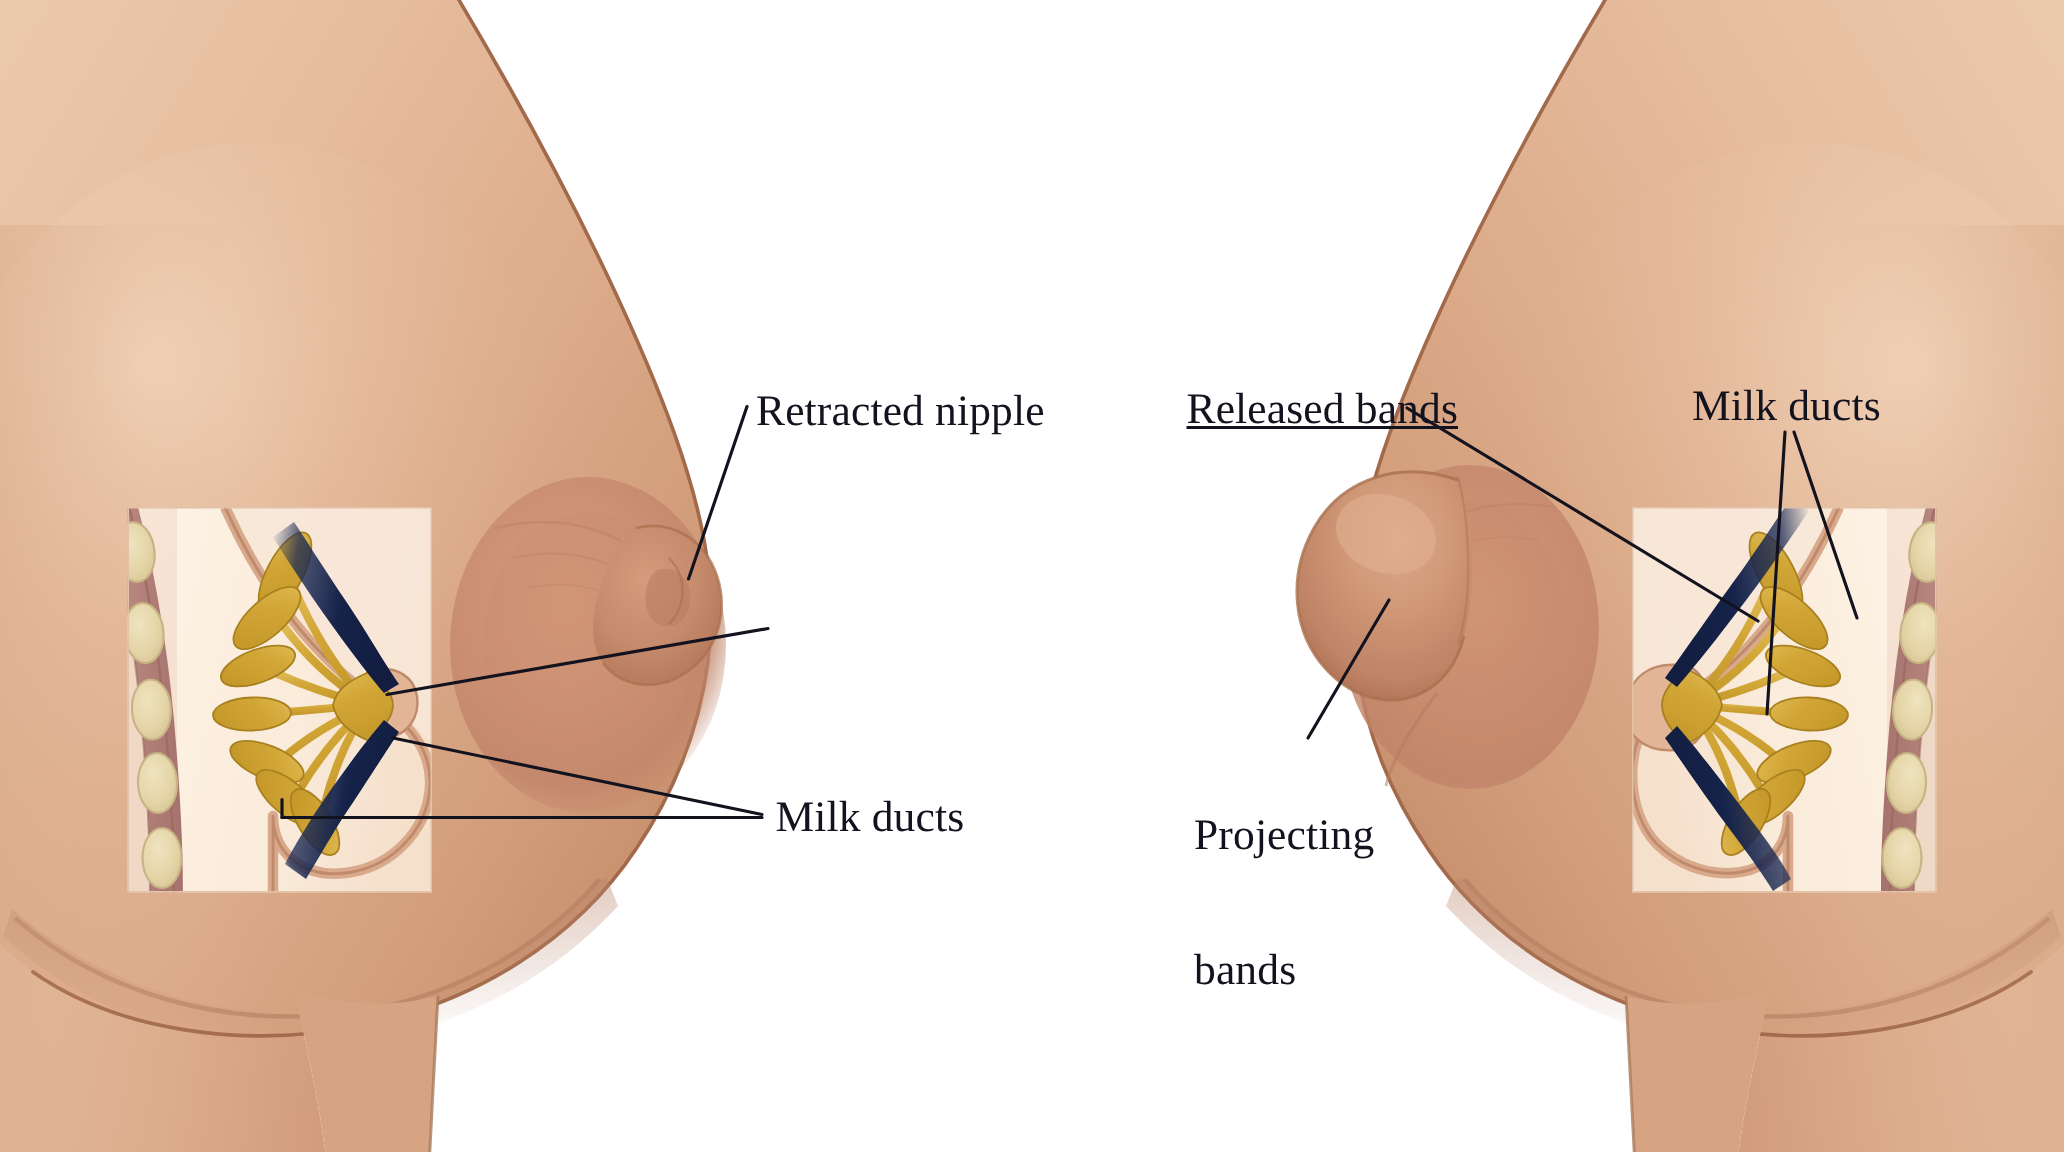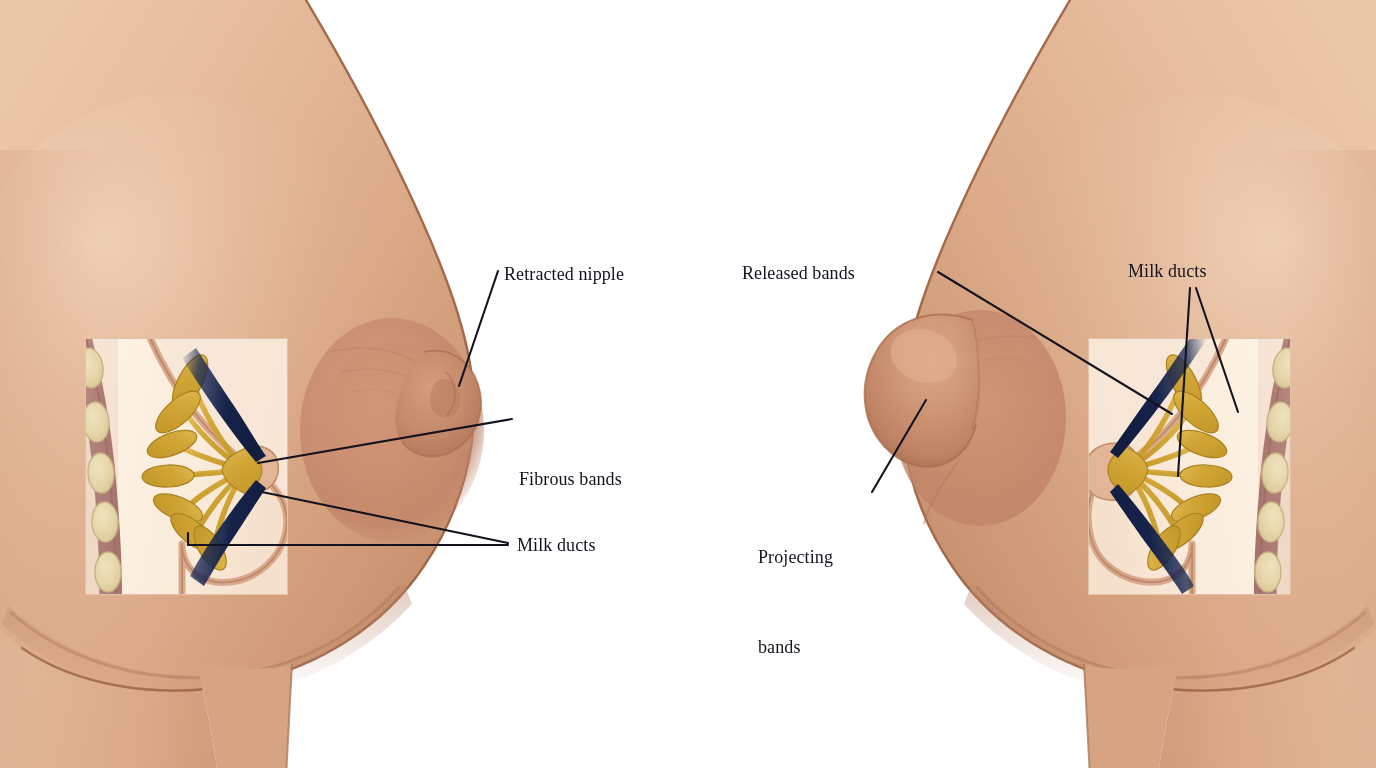--- a/index.html
+++ b/index.html
@@ -24,21 +24,21 @@
     position: absolute;
     inset: 0;
     width: 1376px;
     height: 768px;
     display: block;
   }
   .label {
     position: absolute;
     color: #13131f;
     font-family: "Liberation Serif", "DejaVu Serif", serif;
-    font-size: 18px;
+    font-size: 29px;
     line-height: 29px;
     white-space: pre;
     letter-spacing: 0.1px;
     user-select: none;
   }
   .label.two-line { line-height: 30px; }
 </style>
 </head>
 <body>
 
@@ -460,27 +460,26 @@
       <line x1="938" y1="272" x2="1172" y2="414"></line>
       <line x1="872" y1="492" x2="926" y2="400"></line>
       <line x1="1190" y1="288" x2="1178" y2="476"></line>
       <line x1="1196" y1="288" x2="1238" y2="412"></line>
     </g>
   </svg>
 
   <div class="label" style="left:504px; top:260px;">Retracted nipple</div>
 
   <div class="label two-line" style="left:519px; top:404px;">
-    <div>Fibrous bands</div>
   </div>
 
   <div class="label" style="left:517px; top:531px;">Milk ducts</div>
 
-  <div class="label" style="left:742px; top:259px;">Released bands</div>
-
-  <div class="label two-line" style="left:758px; top:482px;">
+  <div class="label" style="left:791px; top:259px;text-decoration:underline;">Released bands</div>
+
+  <div class="label two-line" style="left:796px; top:482px;">
     <div>Projecting</div>
     <div>bands</div>
   </div>
 
   <div class="label" style="left:1128px; top:257px;">Milk ducts</div>
 
 </div>
 
 </body></html>

